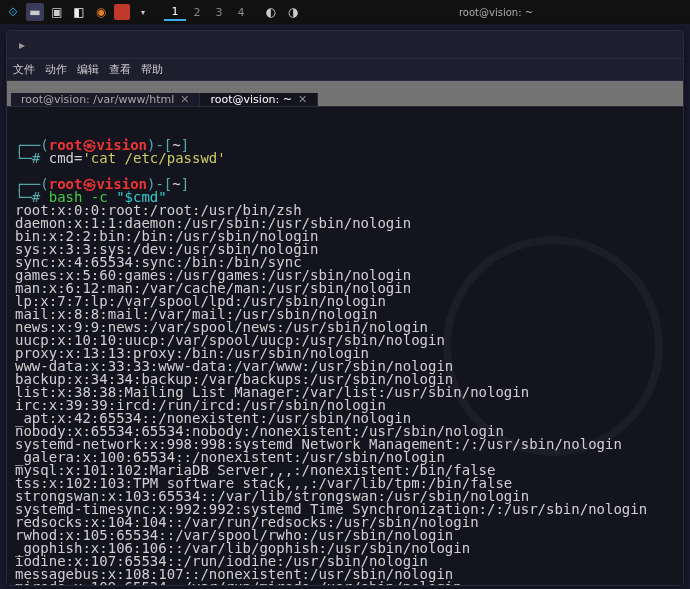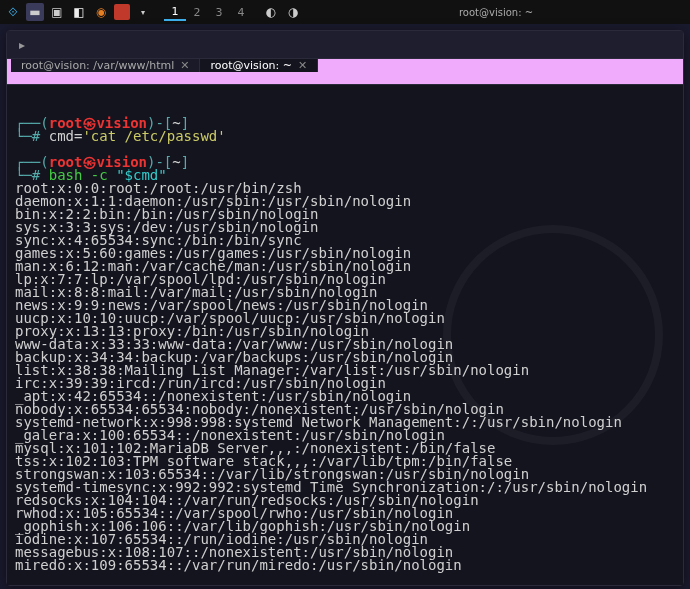--- a/index.html
+++ b/index.html
@@ -60,22 +60,22 @@
     height: 22px;
     background: #1e1e2e;
     display: flex; align-items: center;
     padding: 0 6px; gap: 10px;
     border-bottom: 1px solid #2a2a3a;
     font-size: 11px;
   }
   .menubar span { color: #ccc; cursor: pointer; }
   .tabbar {
     height: 26px;
-    background: #f0abfc;
-    display: flex; align-items: flex-start;
+    background: #737373;
+    display: flex; align-items: flex-end;
     padding-left: 4px;
     border-bottom: 1px solid #2a2a3a;
   }
   .tab {
     display: flex; align-items: center;
     padding: 0 10px; gap: 6px;
     color: #aaa; font-size: 11px;
     border-right: 1px solid #2a2a3a;
     cursor: pointer;
     background: #1a1a28;
@@ -133,20 +133,27 @@
   <span class="title">root@vision: ~</span>
   <div class="spacer"></div>
 </div>
 
 <div class="window">
   <div class="titlebar">
     <div class="left-controls">
       <span class="ctrl">▸</span>
     </div>
   </div>
+  <div class="menubar">
+    <span>文件</span>
+    <span>动作</span>
+    <span>编辑</span>
+    <span>查看</span>
+    <span>帮助</span>
+  </div>
   <div class="tabbar">
     <div class="tab">
       <span>root@vision: /var/www/html</span>
       <span class="close">✕</span>
     </div>
     <div class="tab active">
       <span>root@vision: ~</span>
       <span class="close">✕</span>
     </div>
   </div>

